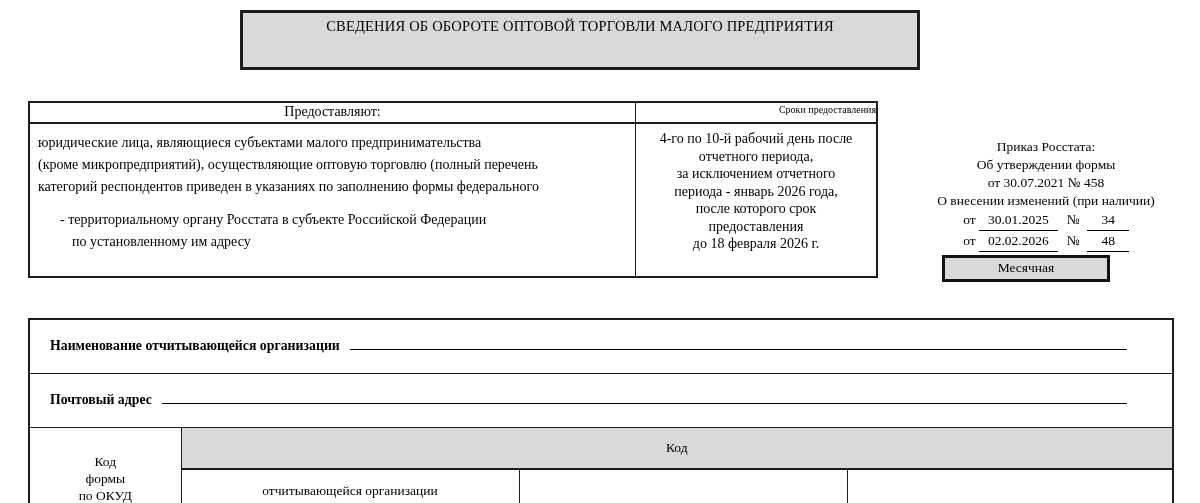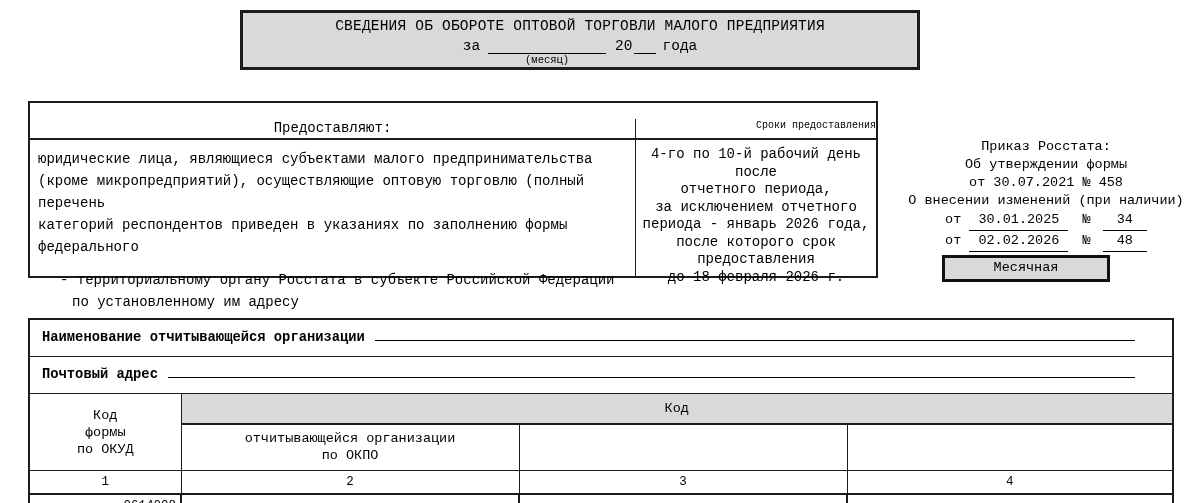--- a/index.html
+++ b/index.html
@@ -1,18 +1,18 @@
 <!DOCTYPE html>
 <html><head>
 <meta charset="utf-8">
 <style>
   html,body { margin:0; padding:0; background:#ffffff; }
   .page {
     position:relative; width:1200px; height:503px; background:#ffffff;
-    font-family:Liberation Mono, monospace; color:#000;
+    font-family:Liberation Serif, serif; color:#000;
     overflow:hidden;
   }
 
   
   .title-box {
     position:absolute; left:240px; top:10px; width:680px; height:60px;
     box-sizing:border-box; background:#d9d9d9; border:3px solid #1c1c1c;
     text-align:center;
   }
   .title-l1 { margin-top:5px; font-size:14.5px; letter-spacing:0.2px; }
@@ -27,21 +27,21 @@
     font-size:10.5px;
   }
   .year-blank { width:22px; margin:0 7px 0 1px; }
 
   
   .main-table {
     position:absolute; left:28px; top:101px; width:850px; height:177px;
     box-sizing:border-box; border:2px solid #1c1c1c;
     display:flex; flex-direction:column;
   }
-  .mt-header { display:flex; border-bottom:2px solid #1c1c1c;margin-top:16px; }
+  .mt-header { display:flex; border-bottom:2px solid #1c1c1c; }
   .mt-h1 {
     width:606px; box-sizing:border-box; border-right:1.5px solid #1c1c1c;
     text-align:center; font-size:14px; padding:1px 0 2px;
   }
   .mt-h2 { flex:1; text-align:right; font-size:10px; padding:1px 0 2px; }
   .mt-body { display:flex; flex:1; min-height:0; }
   .mt-b1 {
     width:606px; box-sizing:border-box; border-right:1.5px solid #1c1c1c;
     padding:8px 10px 0 8px; font-size:14px; line-height:22px;
   }
@@ -72,21 +72,21 @@
     text-align:center; font-size:13.5px; line-height:20px;
   }
 
   
   .org-table {
     position:absolute; left:28px; top:318px;
     border-collapse:collapse; table-layout:fixed; width:1144px;
     border:2px solid #1c1c1c;
   }
   .org-table td {
-    border:1px solid #1c1c1c; padding:4px; font-size:13.5px;
+    border:1px solid #1c1c1c; padding:12px; font-size:13.5px;
     vertical-align:middle; box-sizing:border-box;
   }
   .fill-row { display:flex; align-items:flex-end; padding:6px 0 7px 8px; }
   .fill-label { font-weight:bold; font-size:13.8px; white-space:nowrap; }
   .fill-line {
     flex:1; border-bottom:1.4px solid #000; margin:0 33px 4px 10px; height:1px;
   }
   .okud-cell { text-align:center; line-height:17px; font-size:13.5px; }
   .gray-cell {
     background:#d9d9d9; border-bottom:2px solid #1c1c1c !important;
@@ -96,23 +96,20 @@
   .num-row td { text-align:center; height:21px; font-size:12.5px; }
   .data-row td { border:2px solid #1c1c1c; text-align:right; height:14px; font-size:12.5px; }
 </style>
 </head>
 <body>
 
 <div class="page">
 
   <div class="title-box">
     <div class="title-l1">СВЕДЕНИЯ ОБ ОБОРОТЕ ОПТОВОЙ ТОРГОВЛИ МАЛОГО ПРЕДПРИЯТИЯ</div>
-    <div class="title-l2">
-      <span>за</span><span class="blank month-blank"><span class="month-caption">(месяц)</span></span><span>20</span><span class="blank year-blank"></span><span>года</span>
-    </div>
   </div>
 
   <div class="main-table">
     <div class="mt-header">
       <div class="mt-h1">Предоставляют:</div>
       <div class="mt-h2">Сроки предоставления</div>
     </div>
     <div class="mt-body">
       <div class="mt-b1">
         <div>юридические лица, являющиеся субъектами малого предпринимательства</div>

